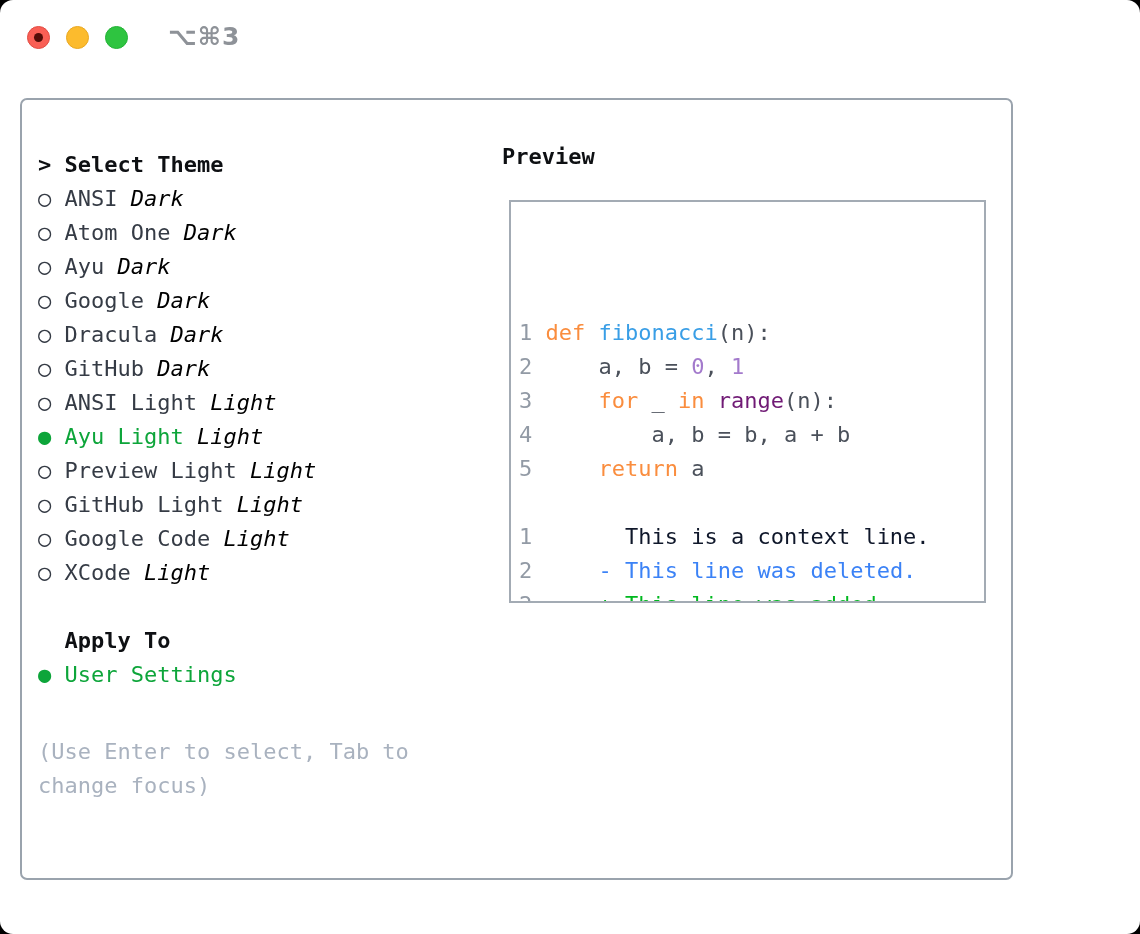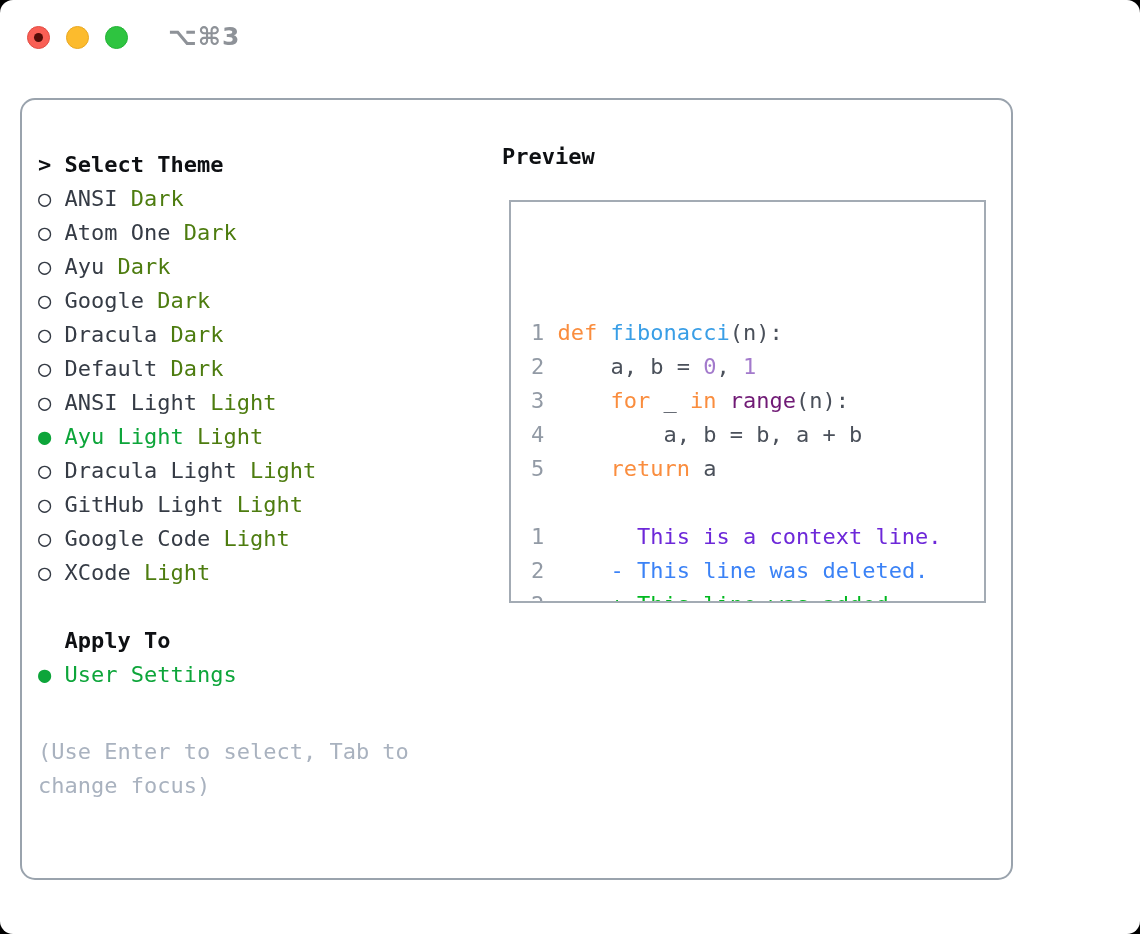--- a/index.html
+++ b/index.html
@@ -18,54 +18,54 @@
   .tl-green{left:105px;background:#2ec440;border:1px solid #23b336;box-sizing:border-box;}
   .win-title{
     position:absolute;left:168px;top:22px;
     font-family:"DejaVu Sans","Liberation Sans",sans-serif;
     font-size:25px;font-weight:700;color:#8e9298;letter-spacing:1px;
   }
 
   
   .panel{
     position:absolute;left:20px;top:98px;width:993px;height:782px;
-    border:2px solid #9aa3ad;border-radius:15px;box-sizing:border-box;background:#fff;
+    border:2px solid #9aa3ad;border-radius:7px;box-sizing:border-box;background:#fff;
   }
 
   
   .leftcol{
     position:absolute;left:16px;top:48px;width:432px;
     font-size:22px;line-height:34px;color:#353b45;
   }
   .row{white-space:pre;height:34px;}
   .spacer{height:34px;}
   .mk{display:inline-block;width:2ch;}
-  .tg{color:#4d7c0f;margin-left:1ch;}
+  .tg{color:#000000;margin-left:1ch;font-style:italic;}
   .hdr .mk,.hdr .nm{font-weight:700;color:#0e1013;}
   .selected .mk,.selected .nm{color:#0da53a;}
   .help{color:#a9b2bf;white-space:normal;width:420px;margin-top:9px;}
 
   
   .ptitle{
     position:absolute;left:480px;top:40px;height:34px;line-height:34px;
     font-size:22px;font-weight:700;color:#0e1013;
   }
   .previewbox{
     position:absolute;left:487px;top:100px;width:477px;height:403px;
     border:2px solid #a3abb4;box-sizing:border-box;background:#fff;
-    padding:46px 8px 0 20px;
+    padding:46px 8px 0 8px;
     font-size:22px;line-height:34px;white-space:pre;color:#4a505a;overflow:hidden;
   }
   .cl{height:34px;}
   .ln{color:#929aa5;}
   .kw{color:#fa8d3e;}
   .fn{color:#399ee6;}
   .nu{color:#a37acc;}
   .bi{color:#701a75;}
-  .ctx{color:#6d28d9;}
+  .ctx{color:#0f172a;}
   .del{color:#3b82f6;}
   .add{color:#00b81f;}
 </style>
 </head>
 <body>
 
 <div class="window">
 
   <div class="titlebar">
     <div class="tl tl-red"></div>
@@ -77,24 +77,24 @@
   <div class="panel">
 
     <div class="leftcol">
       <div class="row hdr"><span class="mk">&gt;</span><span class="nm">Select Theme</span></div>
 
       <div class="row theme-row"><span class="mk">○</span><span class="nm">ANSI</span><span class="tg">Dark</span></div>
       <div class="row theme-row"><span class="mk">○</span><span class="nm">Atom One</span><span class="tg">Dark</span></div>
       <div class="row theme-row"><span class="mk">○</span><span class="nm">Ayu</span><span class="tg">Dark</span></div>
       <div class="row theme-row"><span class="mk">○</span><span class="nm">Google</span><span class="tg">Dark</span></div>
       <div class="row theme-row"><span class="mk">○</span><span class="nm">Dracula</span><span class="tg">Dark</span></div>
-      <div class="row theme-row"><span class="mk">○</span><span class="nm">Default</span><span class="tg">Dark</span></div>
+      <div class="row theme-row"><span class="mk">○</span><span class="nm">GitHub</span><span class="tg">Dark</span></div>
       <div class="row theme-row"><span class="mk">○</span><span class="nm">ANSI Light</span><span class="tg">Light</span></div>
       <div class="row theme-row selected"><span class="mk">●</span><span class="nm">Ayu Light</span><span class="tg">Light</span></div>
-      <div class="row theme-row"><span class="mk">○</span><span class="nm">Dracula Light</span><span class="tg">Light</span></div>
+      <div class="row theme-row"><span class="mk">○</span><span class="nm">Preview Light</span><span class="tg">Light</span></div>
       <div class="row theme-row"><span class="mk">○</span><span class="nm">GitHub Light</span><span class="tg">Light</span></div>
       <div class="row theme-row"><span class="mk">○</span><span class="nm">Google Code</span><span class="tg">Light</span></div>
       <div class="row theme-row"><span class="mk">○</span><span class="nm">XCode</span><span class="tg">Light</span></div>
 
       <div class="spacer"></div>
 
       <div class="row hdr"><span class="mk"></span><span class="nm">Apply To</span></div>
       <div class="row apply-row selected"><span class="mk">●</span><span class="nm">User Settings</span></div>
 
       <div class="spacer"></div>

